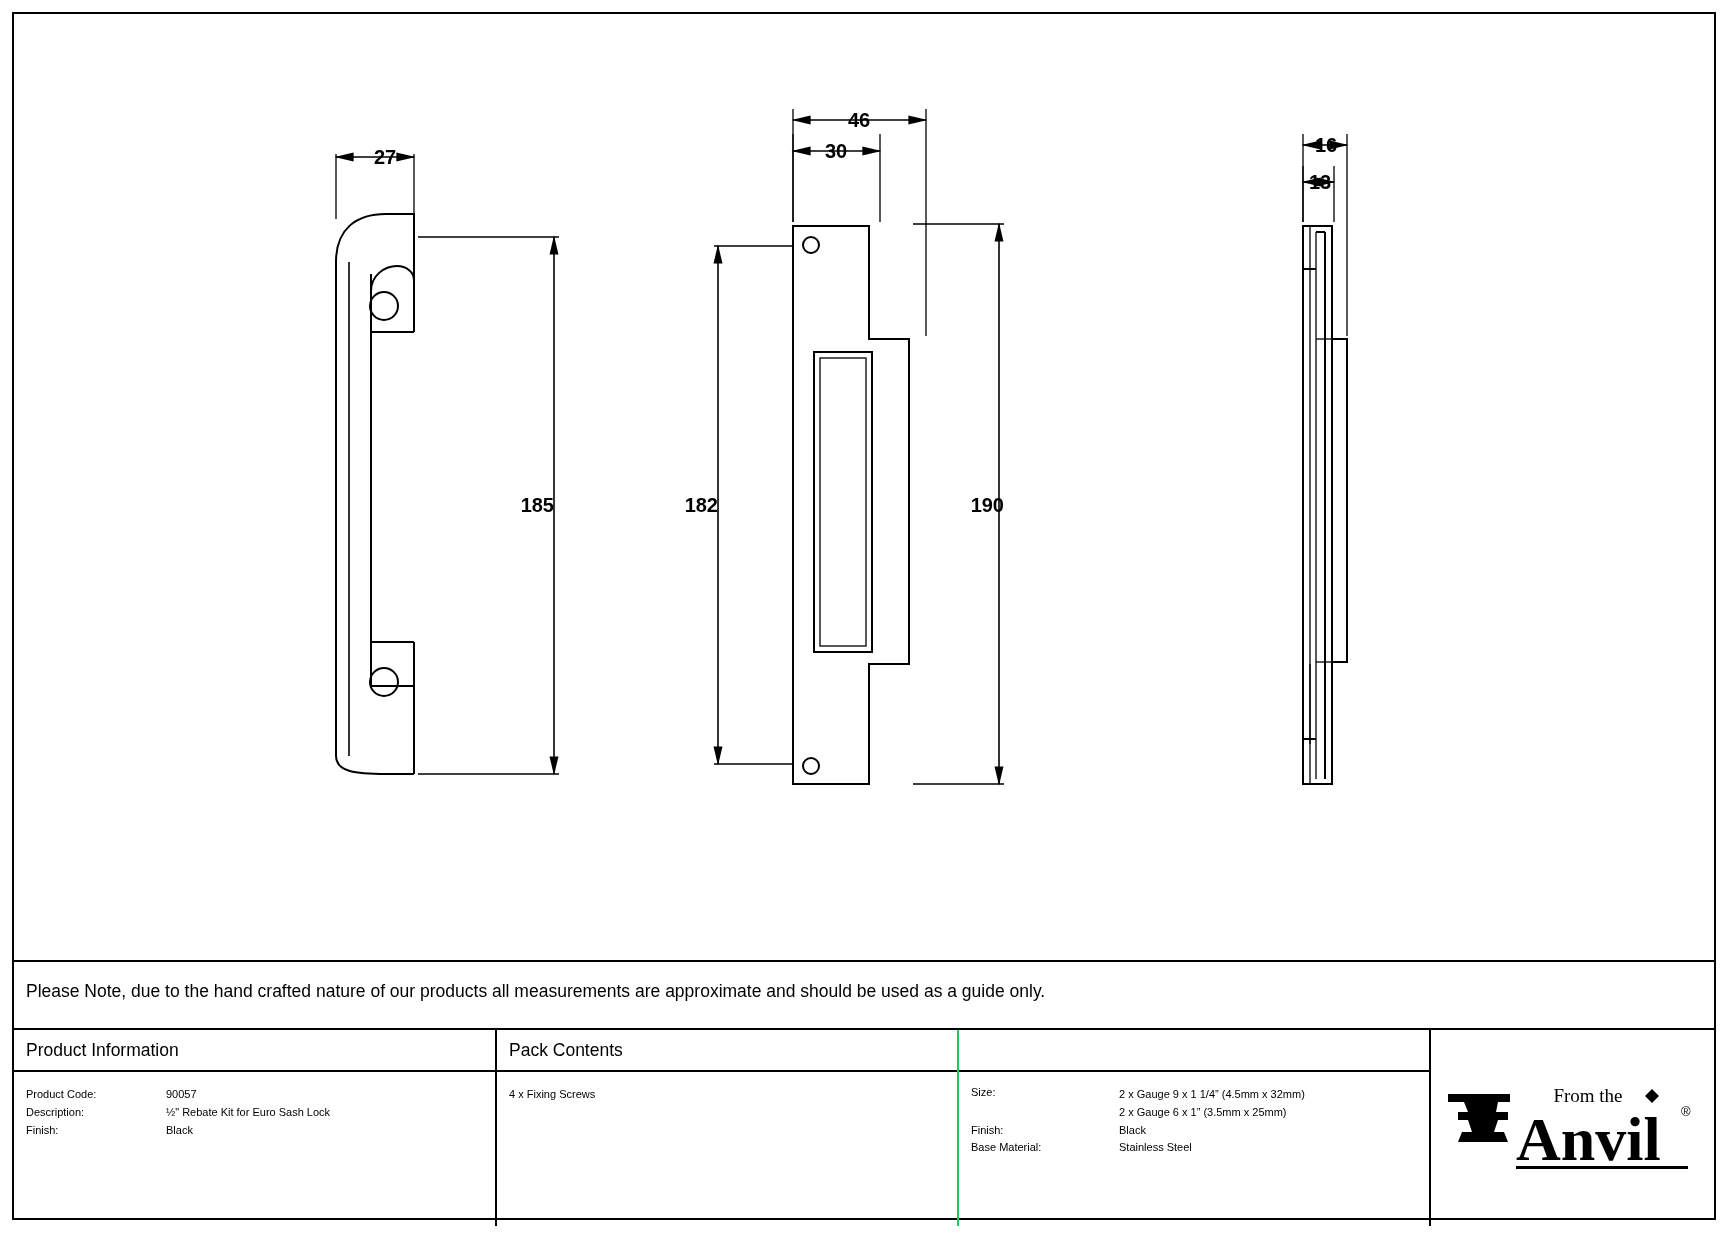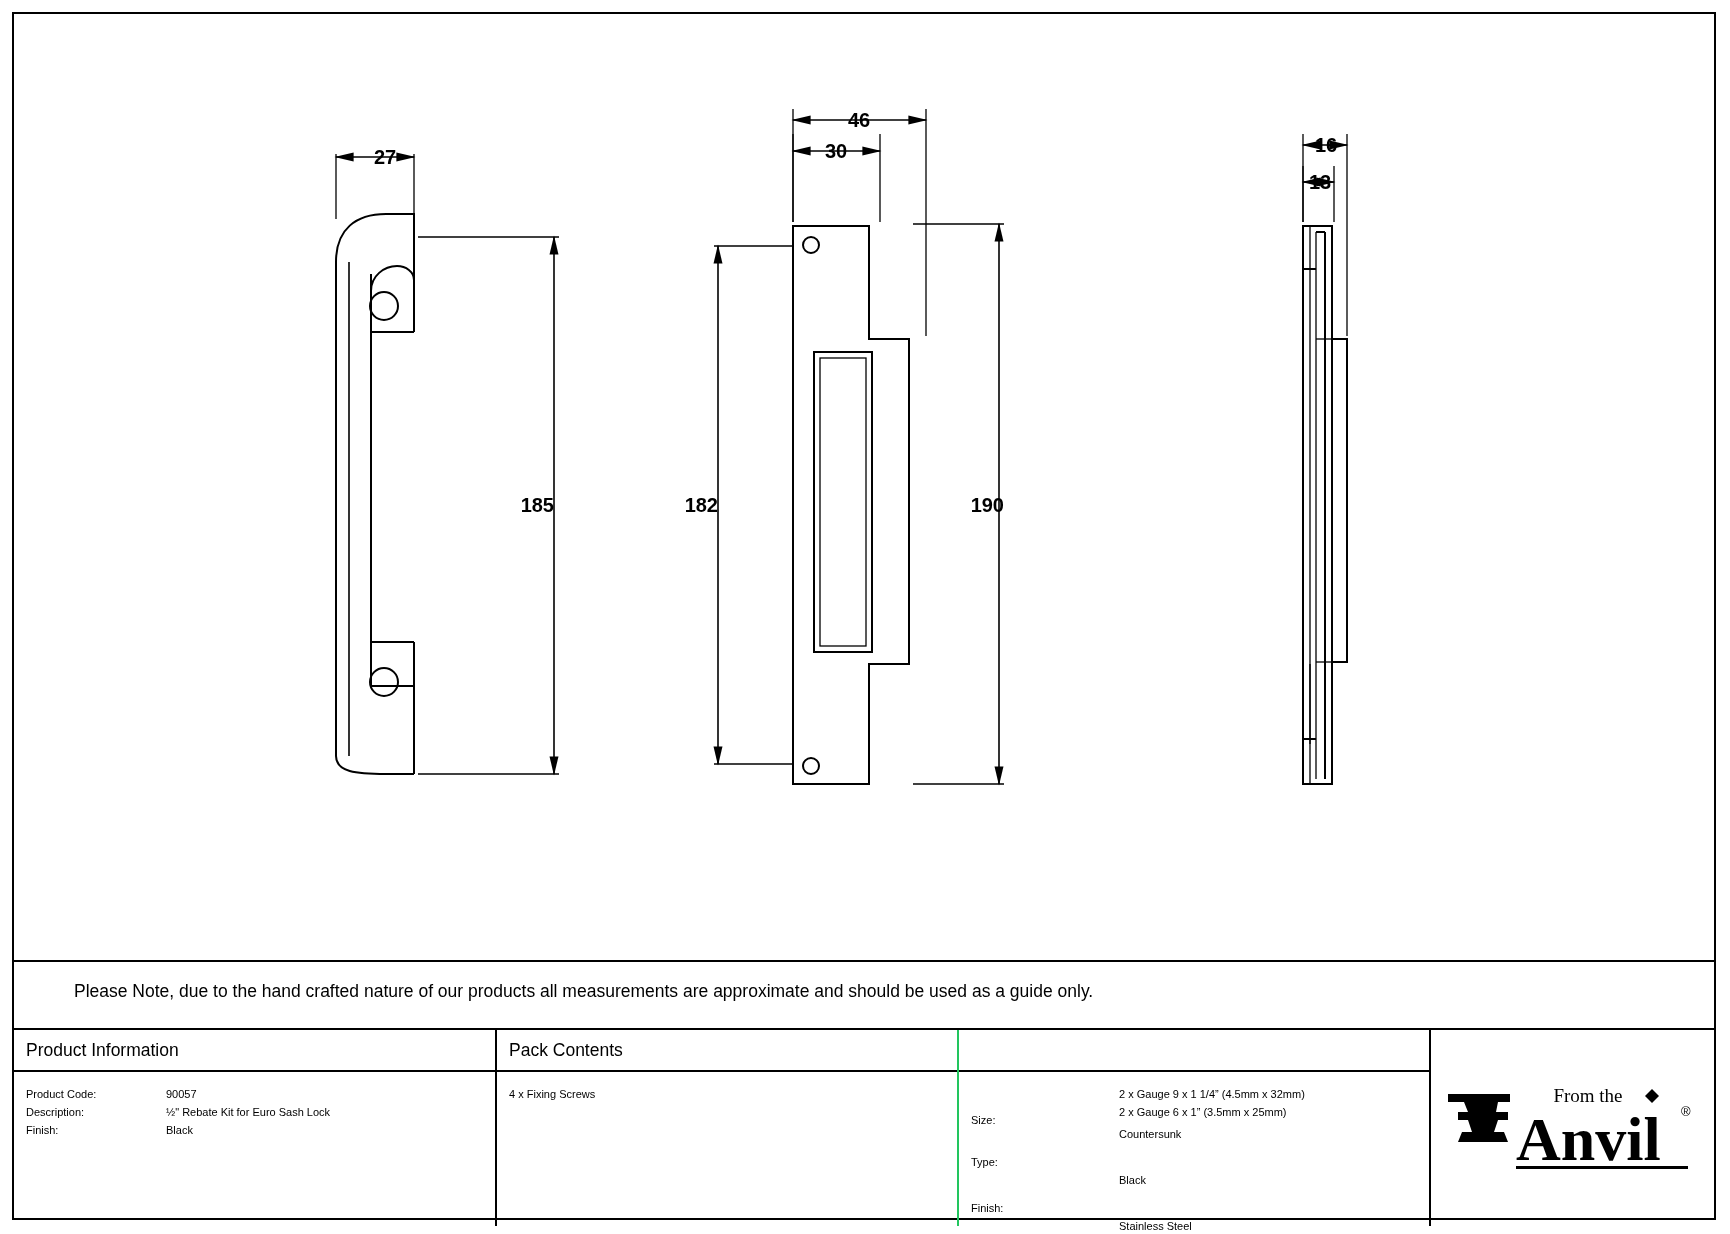--- a/index.html
+++ b/index.html
@@ -40,21 +40,20 @@
     width: 1700px;
     height: 60px;
     border-top: 2px solid #000;
     box-sizing: border-box;
     display: flex;
     align-items: center;
   }
   .note-text {
     padding-left: 12px;
     font-size: 17.5px;
-    margin-left: 48px;
   }
   .info-row {
     position: absolute;
     left: 0;
     top: 1014px;
     width: 1700px;
     height: 198px;
     border-top: 2px solid #000;
     box-sizing: border-box;
     display: flex;
@@ -91,21 +90,21 @@
     padding: 14px 0 0 12px;
     box-sizing: border-box;
     font-size: 11px;
   }
   .kv {
     display: flex;
     line-height: 1.62;
   }
   .kv .k { width: 140px; flex: none; }
   .kv .v { flex: 1; }
-  .screws .k { width: 148px; margin-top: 28px; }
+  .screws .k { width: 148px; }
   .pack-line { line-height: 1.62; }
 
   .size-lines { display: flex; }
   .size-lines .k { width: 148px; flex: none; }
   .size-lines .vals div { line-height: 1.62; }
 
   
   .logo-wrap {
     position: absolute;
     left: 0; top: 0;
@@ -255,24 +254,20 @@
       <div class="hdr-underline"></div>
       <div class="col-body screws">
         <div class="size-lines">
           <div class="k">Size:</div>
           <div class="vals">
             <div>2 x Gauge 9 x 1 1/4” (4.5mm x 32mm)</div>
             <div>2 x Gauge 6 x 1” (3.5mm x 25mm)</div>
           </div>
         </div>
         <div class="kv">
-          <div class="k">Type:</div>
-          <div class="v">Countersunk</div>
-        </div>
-        <div class="kv">
           <div class="k">Finish:</div>
           <div class="v">Black</div>
         </div>
         <div class="kv">
           <div class="k">Base Material:</div>
           <div class="v">Stainless Steel</div>
         </div>
       </div>
     </div>
 

